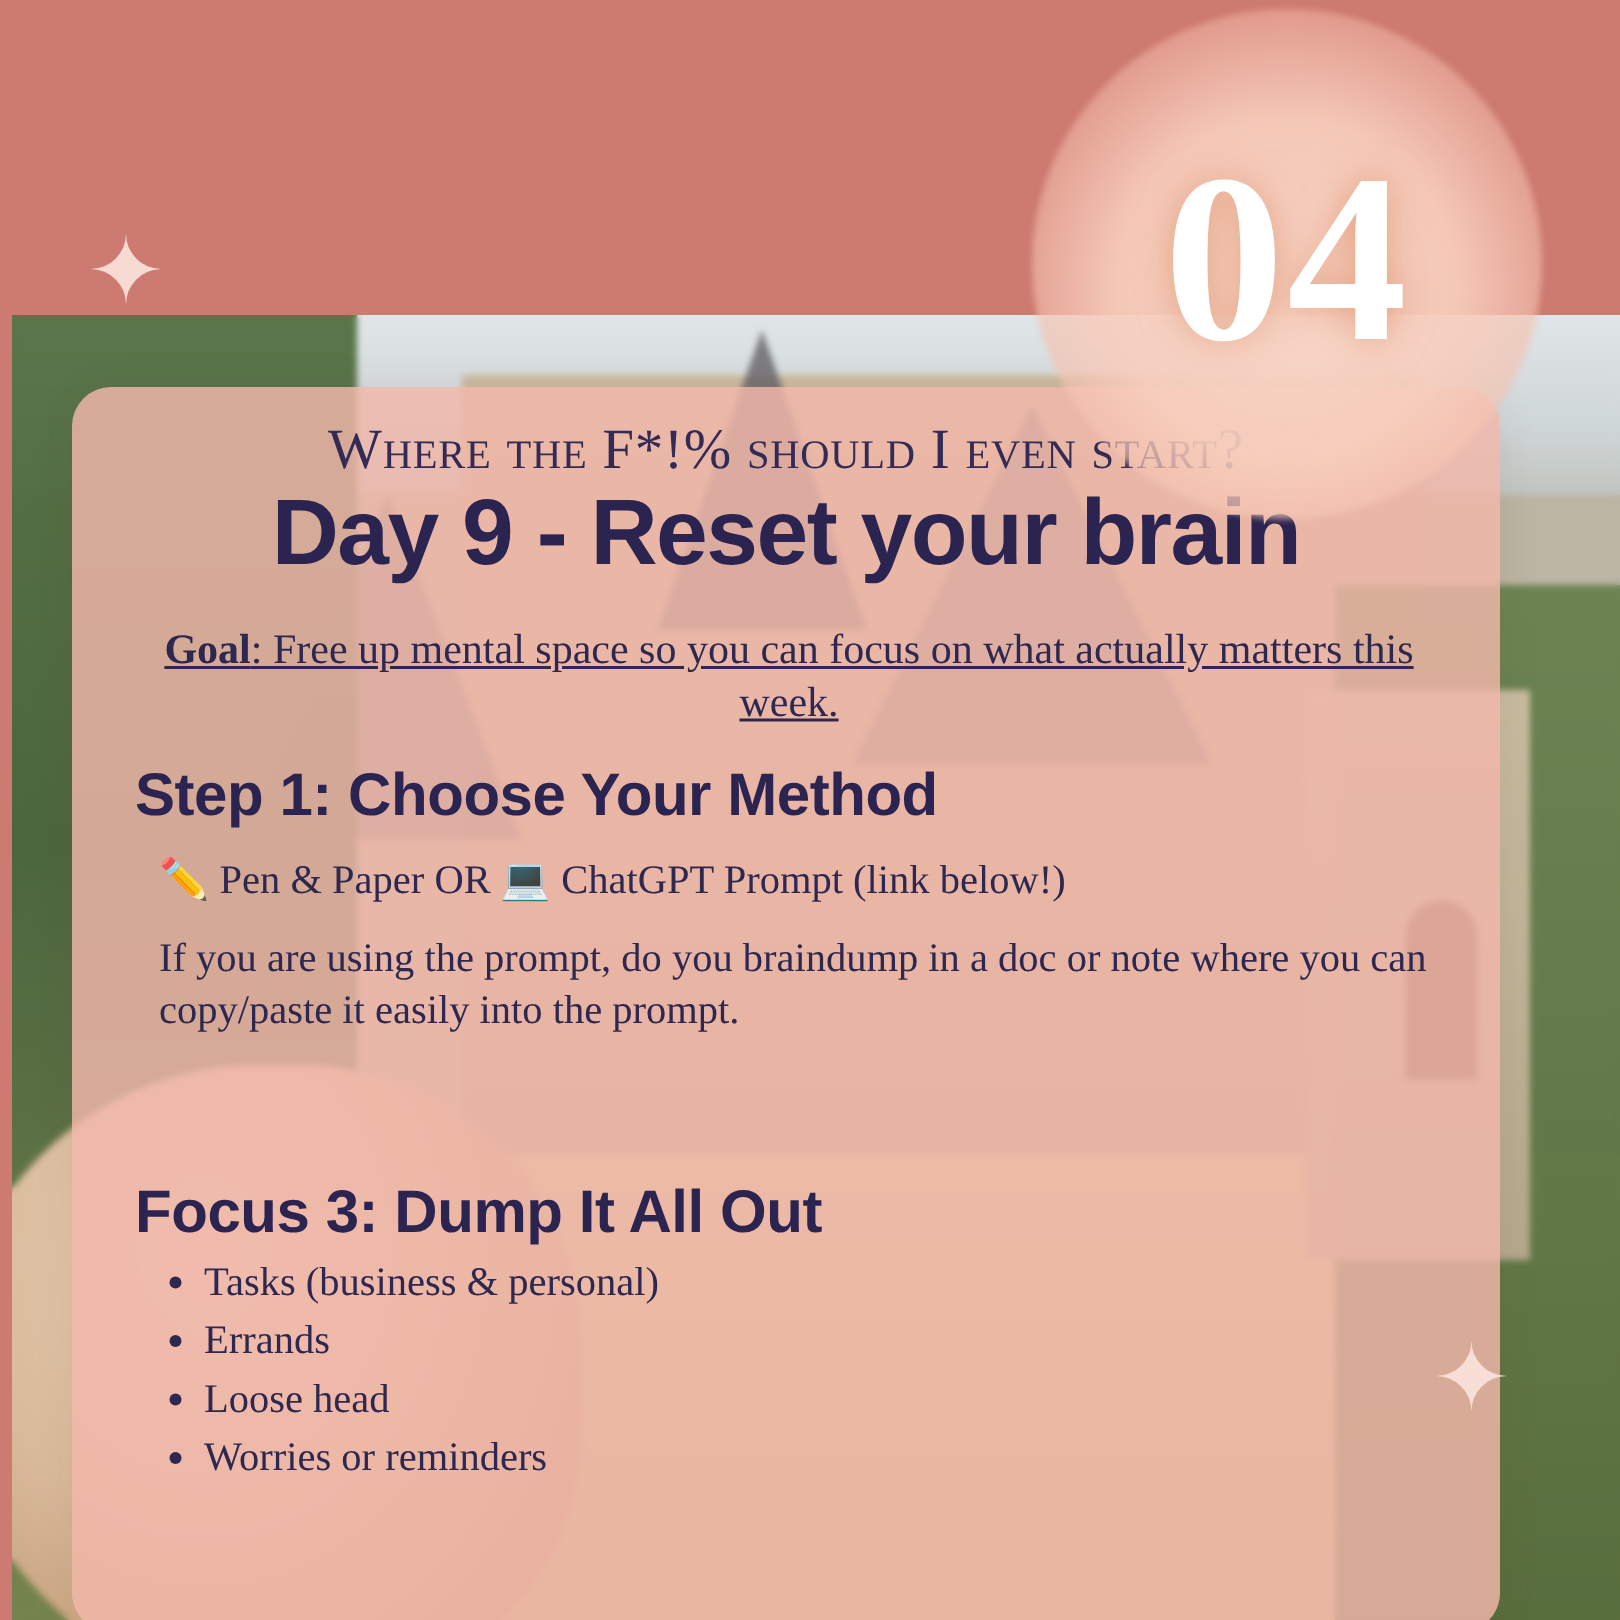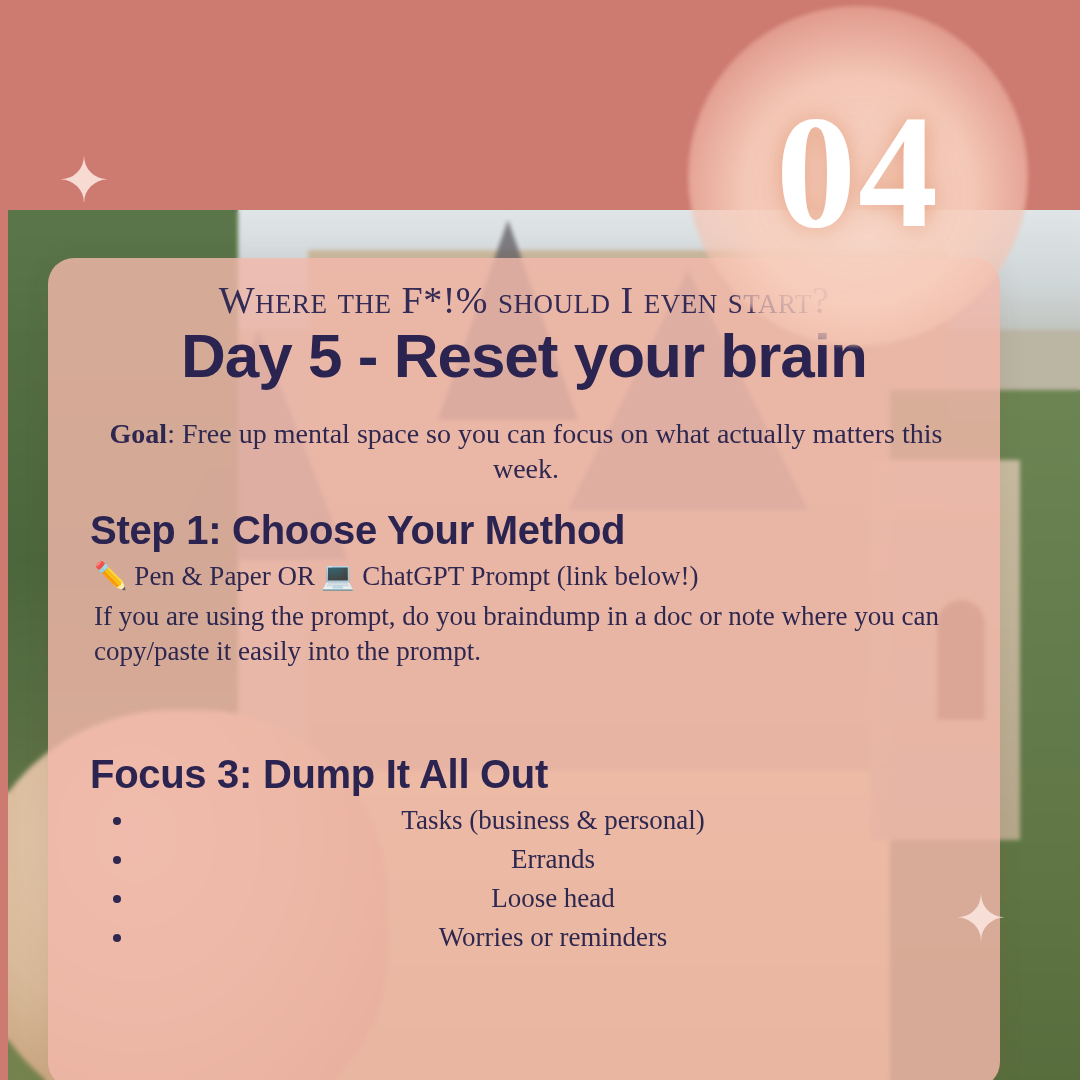--- a/index.html
+++ b/index.html
@@ -173,20 +173,21 @@
   .goal {
     position: absolute;
     left: 58px;
     top: 158px;
     width: 840px;
     text-align: center;
     font-family: "Liberation Serif", serif;
     font-size: 28px;
     line-height: 1.25;
     color: #2e2750;
+    text-decoration: underline;
   }
   .goal b { font-weight: bold; }
 
   .body {
     position: absolute;
     left: 42px;
     top: 250px;
     width: 880px;
   }
 
@@ -197,36 +198,36 @@
     letter-spacing: -0.3px;
     color: #2b2450;
     margin: 0 0 6px 0;
   }
 
   .step-body {
     font-family: "Liberation Serif", serif;
     font-size: 27px;
     line-height: 1.32;
     color: #2e2750;
-    margin: 4px;
+    margin: 16px;
   }
   .step-body.justify { text-align: justify; }
 
   .gap-lg { height: 52px; }
   .gap-md { height: 26px; }
 
   .bullets {
     font-family: "Liberation Serif", serif;
     font-size: 27px;
     line-height: 1.33;
     color: #2e2750;
     margin: 6px 0 0 0;
     padding-left: 46px;
   }
-  .bullets li { margin: 0 0 3px 0; text-align: center; }
+  .bullets li { margin: 0 0 3px 0; }
 
   
   .badge-wrap {
     position: absolute;
     right: 52px;
     top: 6px;
     width: 340px;
     height: 340px;
   }
   .badge-glow {
@@ -295,21 +296,21 @@
     <div class="hair"></div>
     <div class="blurveil"></div>
   </div>
 
   <div class="card"></div>
 
   <div class="content">
 
     <div class="eyebrow">Where the F*!% should I even start?</div>
 
-    <div class="headline">Day 5 - Reset your brain</div>
+    <div class="headline">Day 9 - Reset your brain</div>
 
     <div class="goal">
       <b>Goal</b><span>: Free up mental space so you can focus on what actually matters this week.</span>
     </div>
 
     <div class="body">
 
       <div>
         <p class="step-title">Step 1: Choose Your Method</p>
         <p class="step-body">✏️ Pen &amp; Paper OR 💻 ChatGPT Prompt (link below!)</p>

